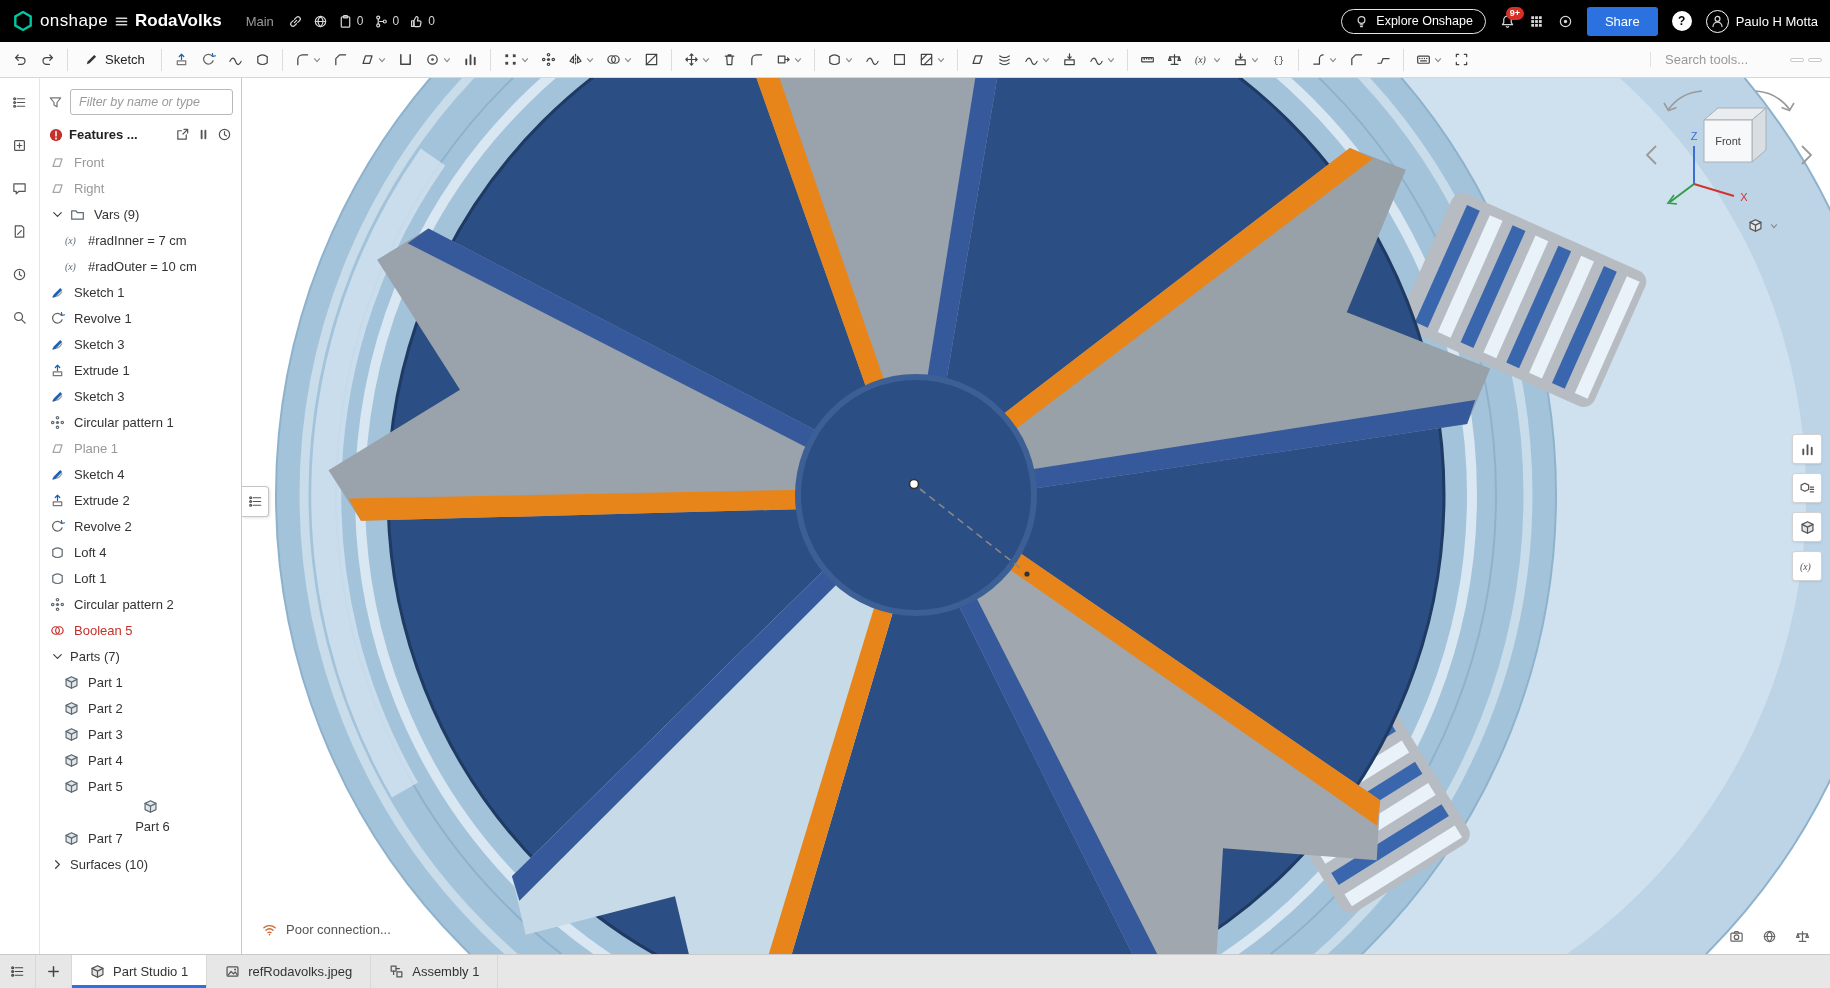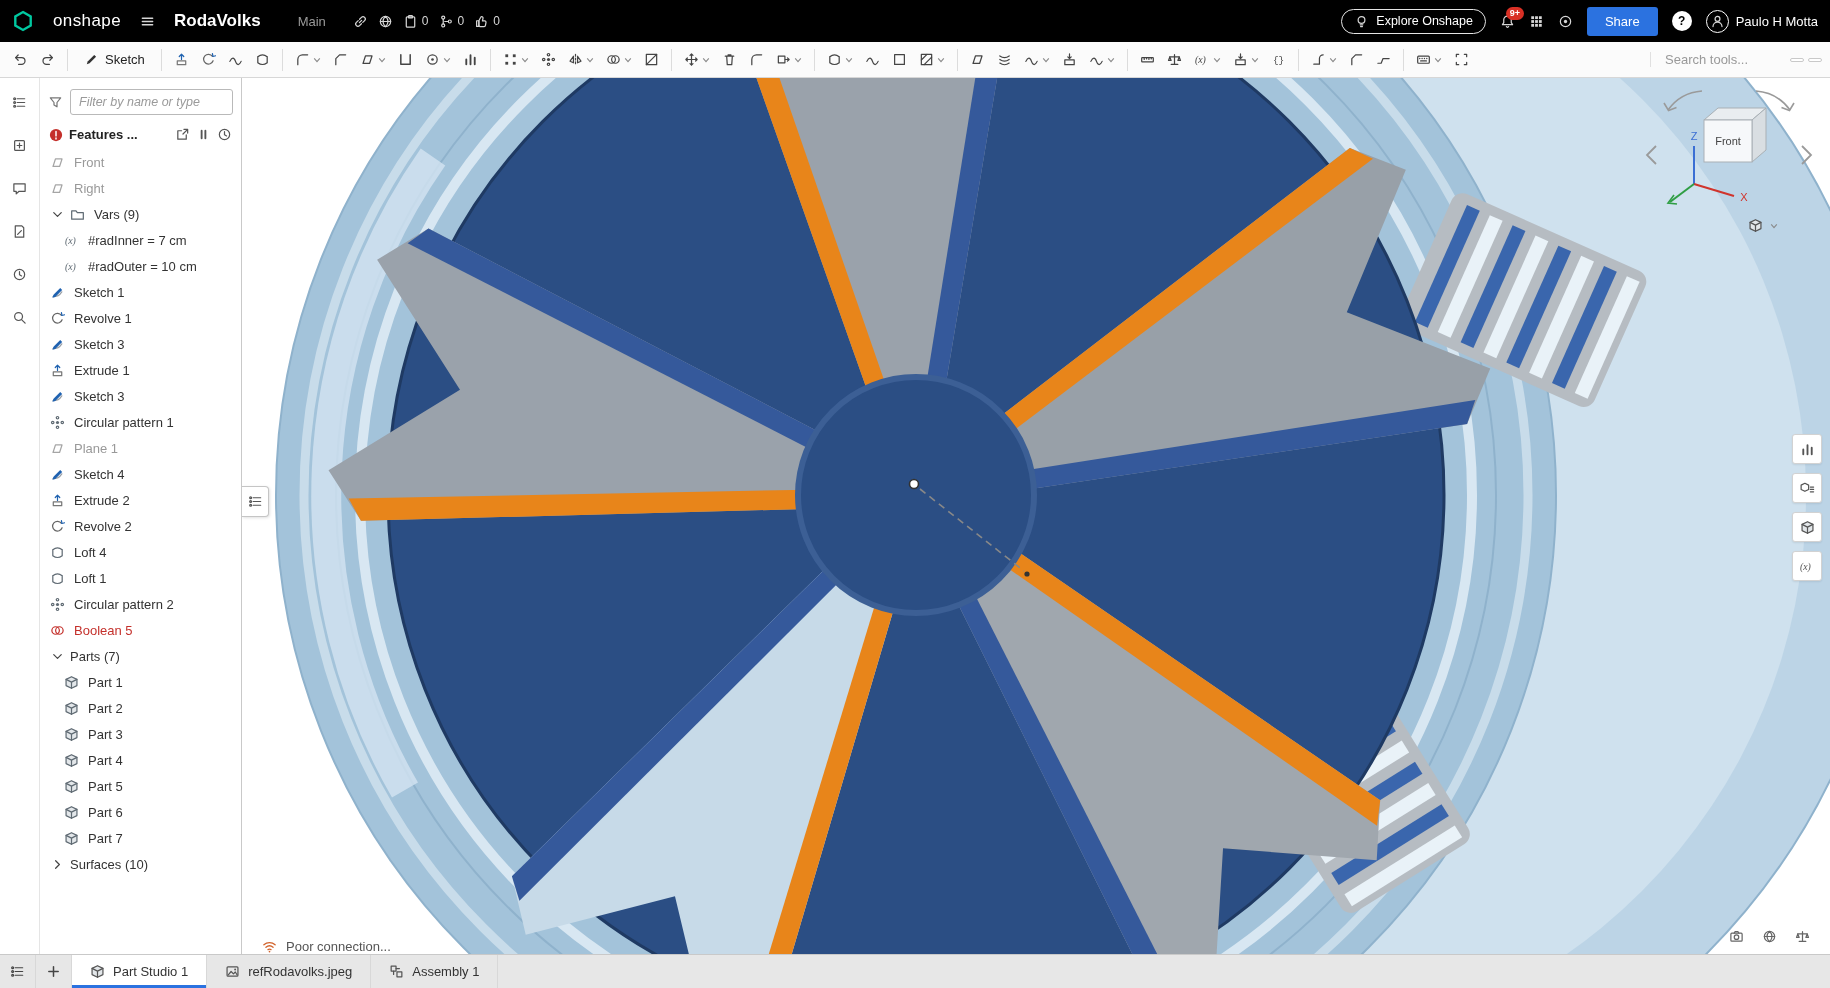--- a/index.html
+++ b/index.html
@@ -9,21 +9,21 @@
   *{box-sizing:border-box;margin:0;padding:0}
   html,body{width:1830px;height:988px;overflow:hidden}
   body{font-family:"Liberation Sans",sans-serif;background:#fff;color:#333}
   button{background:none;border:none;font-family:inherit;color:inherit;cursor:pointer}
   input{font-family:inherit}
   [data-icon] svg,.t-icon svg,.chev svg{display:block}
 
   .app{width:1830px;height:988px;display:flex;flex-direction:column}
 
   
-  .topbar{height:42px;background:#000;color:#fff;display:flex;align-items:center;padding:0 12px;gap:19px;flex:none}
+  .topbar{height:42px;background:#000;color:#fff;display:flex;align-items:center;padding:0 12px;gap:6px;flex:none}
   .topbar [data-icon]{color:#d6d6d6}
   .brand{font-size:17px;letter-spacing:.4px;color:#fff}
   .doc-title{font-weight:bold;font-size:17px}
   .workspace{color:#9a9a9a;font-size:13px;margin-left:18px}
   .doc-actions{display:flex;align-items:center;gap:10px;margin-left:8px}
   .doc-action{display:flex;align-items:center;gap:4px;font-size:12px;color:#d6d6d6}
   .topbar-right{margin-left:auto;display:flex;align-items:center;gap:14px}
   .explore-btn{border:1px solid #e5e5e5;border-radius:15px;padding:4px 12px;font-size:12.5px;display:flex;gap:7px;align-items:center;color:#fff}
   .bell-wrap{position:relative;display:flex}
   .badge{position:absolute;top:-7px;right:-9px;background:#d93025;color:#fff;font-size:9px;line-height:1;padding:2px 4px;border-radius:8px;font-weight:bold}
@@ -67,21 +67,21 @@
   .tree-row.error .t-icon{color:var(--error)}
 
   .viewport{flex:1;position:relative;background:#fff;overflow:hidden}
   .wheel-svg{position:absolute;inset:0;width:100%;height:100%}
 
   .viewcube{position:absolute;top:2px;right:6px;color:#8a8a8a}
   .viewmenu{position:absolute;top:140px;right:52px;display:flex;align-items:center;gap:5px;color:#555}
   .right-tools{position:absolute;right:8px;top:356px;display:flex;flex-direction:column;gap:9px}
   .rt-btn{width:30px;height:30px;background:#fff;border:1px solid #d2d2d2;border-radius:3px;display:flex;align-items:center;justify-content:center;color:#555;box-shadow:0 1px 2px rgba(0,0,0,.08)}
   .panel-handle{position:absolute;left:0;top:408px;width:27px;height:31px;background:#fff;border:1px solid #c5c5c5;border-left:none;border-radius:0 4px 4px 0;display:flex;align-items:center;justify-content:center;color:#555;box-shadow:1px 1px 3px rgba(0,0,0,.12)}
-  .status-msg{position:absolute;left:20px;bottom:0;display:flex;align-items:center;gap:9px;color:#555;font-size:13px}
+  .status-msg{position:absolute;left:20px;bottom:17px;display:flex;align-items:center;gap:9px;color:#555;font-size:13px}
   .bottom-tools{position:absolute;right:20px;bottom:10px;display:flex;gap:18px;color:#666}
 
   
   .tabbar{height:34px;background:#e7e7e7;border-top:1px solid #c9c9c9;display:flex;align-items:stretch;flex:none}
   .tab-ctrl{width:36px;display:flex;align-items:center;justify-content:center;color:#444;border-right:1px solid #d8d8d8}
   .tabs{display:flex;align-items:stretch}
   .tab{display:flex;align-items:center;gap:8px;padding:0 18px;font-size:13px;color:#333;border-right:1px solid #d8d8d8}
   .tab .t-icon{display:flex;color:#555}
   .tab.active{background:#fff;box-shadow:inset 0 -3px 0 var(--accent)}
 </style>
@@ -966,21 +966,21 @@
           <div class="tree-row" style="padding-left: 20px; text-align: center;">
 
             <span class="t-icon">
               <svg viewBox="0 0 16 16" width="15" height="15" fill="none" stroke="currentColor" stroke-width="1.3" stroke-linecap="round" stroke-linejoin="round">
                 <path d="M8 1.8l5.8 2.9v6.6L8 14.2l-5.8-2.9V4.7z" fill="#e3e7ea"></path>
                 <path d="M2.2 4.7L8 7.6l5.8-2.9M8 7.6v6.6"></path>
               </svg>
             </span>
             <span class="t-label">Part 5</span>
           </div>
-          <div class="tree-row" style="padding-left: 20px;">
+          <div class="tree-row" style="padding-left: 20px; flex-direction: column;">
 
             <span class="t-icon">
               <svg viewBox="0 0 16 16" width="15" height="15" fill="none" stroke="currentColor" stroke-width="1.3" stroke-linecap="round" stroke-linejoin="round">
                 <path d="M8 1.8l5.8 2.9v6.6L8 14.2l-5.8-2.9V4.7z" fill="#e3e7ea"></path>
                 <path d="M2.2 4.7L8 7.6l5.8-2.9M8 7.6v6.6"></path>
               </svg>
             </span>
             <span class="t-label">Part 6</span>
           </div>
           <div class="tree-row" style="padding-left: 20px;">

